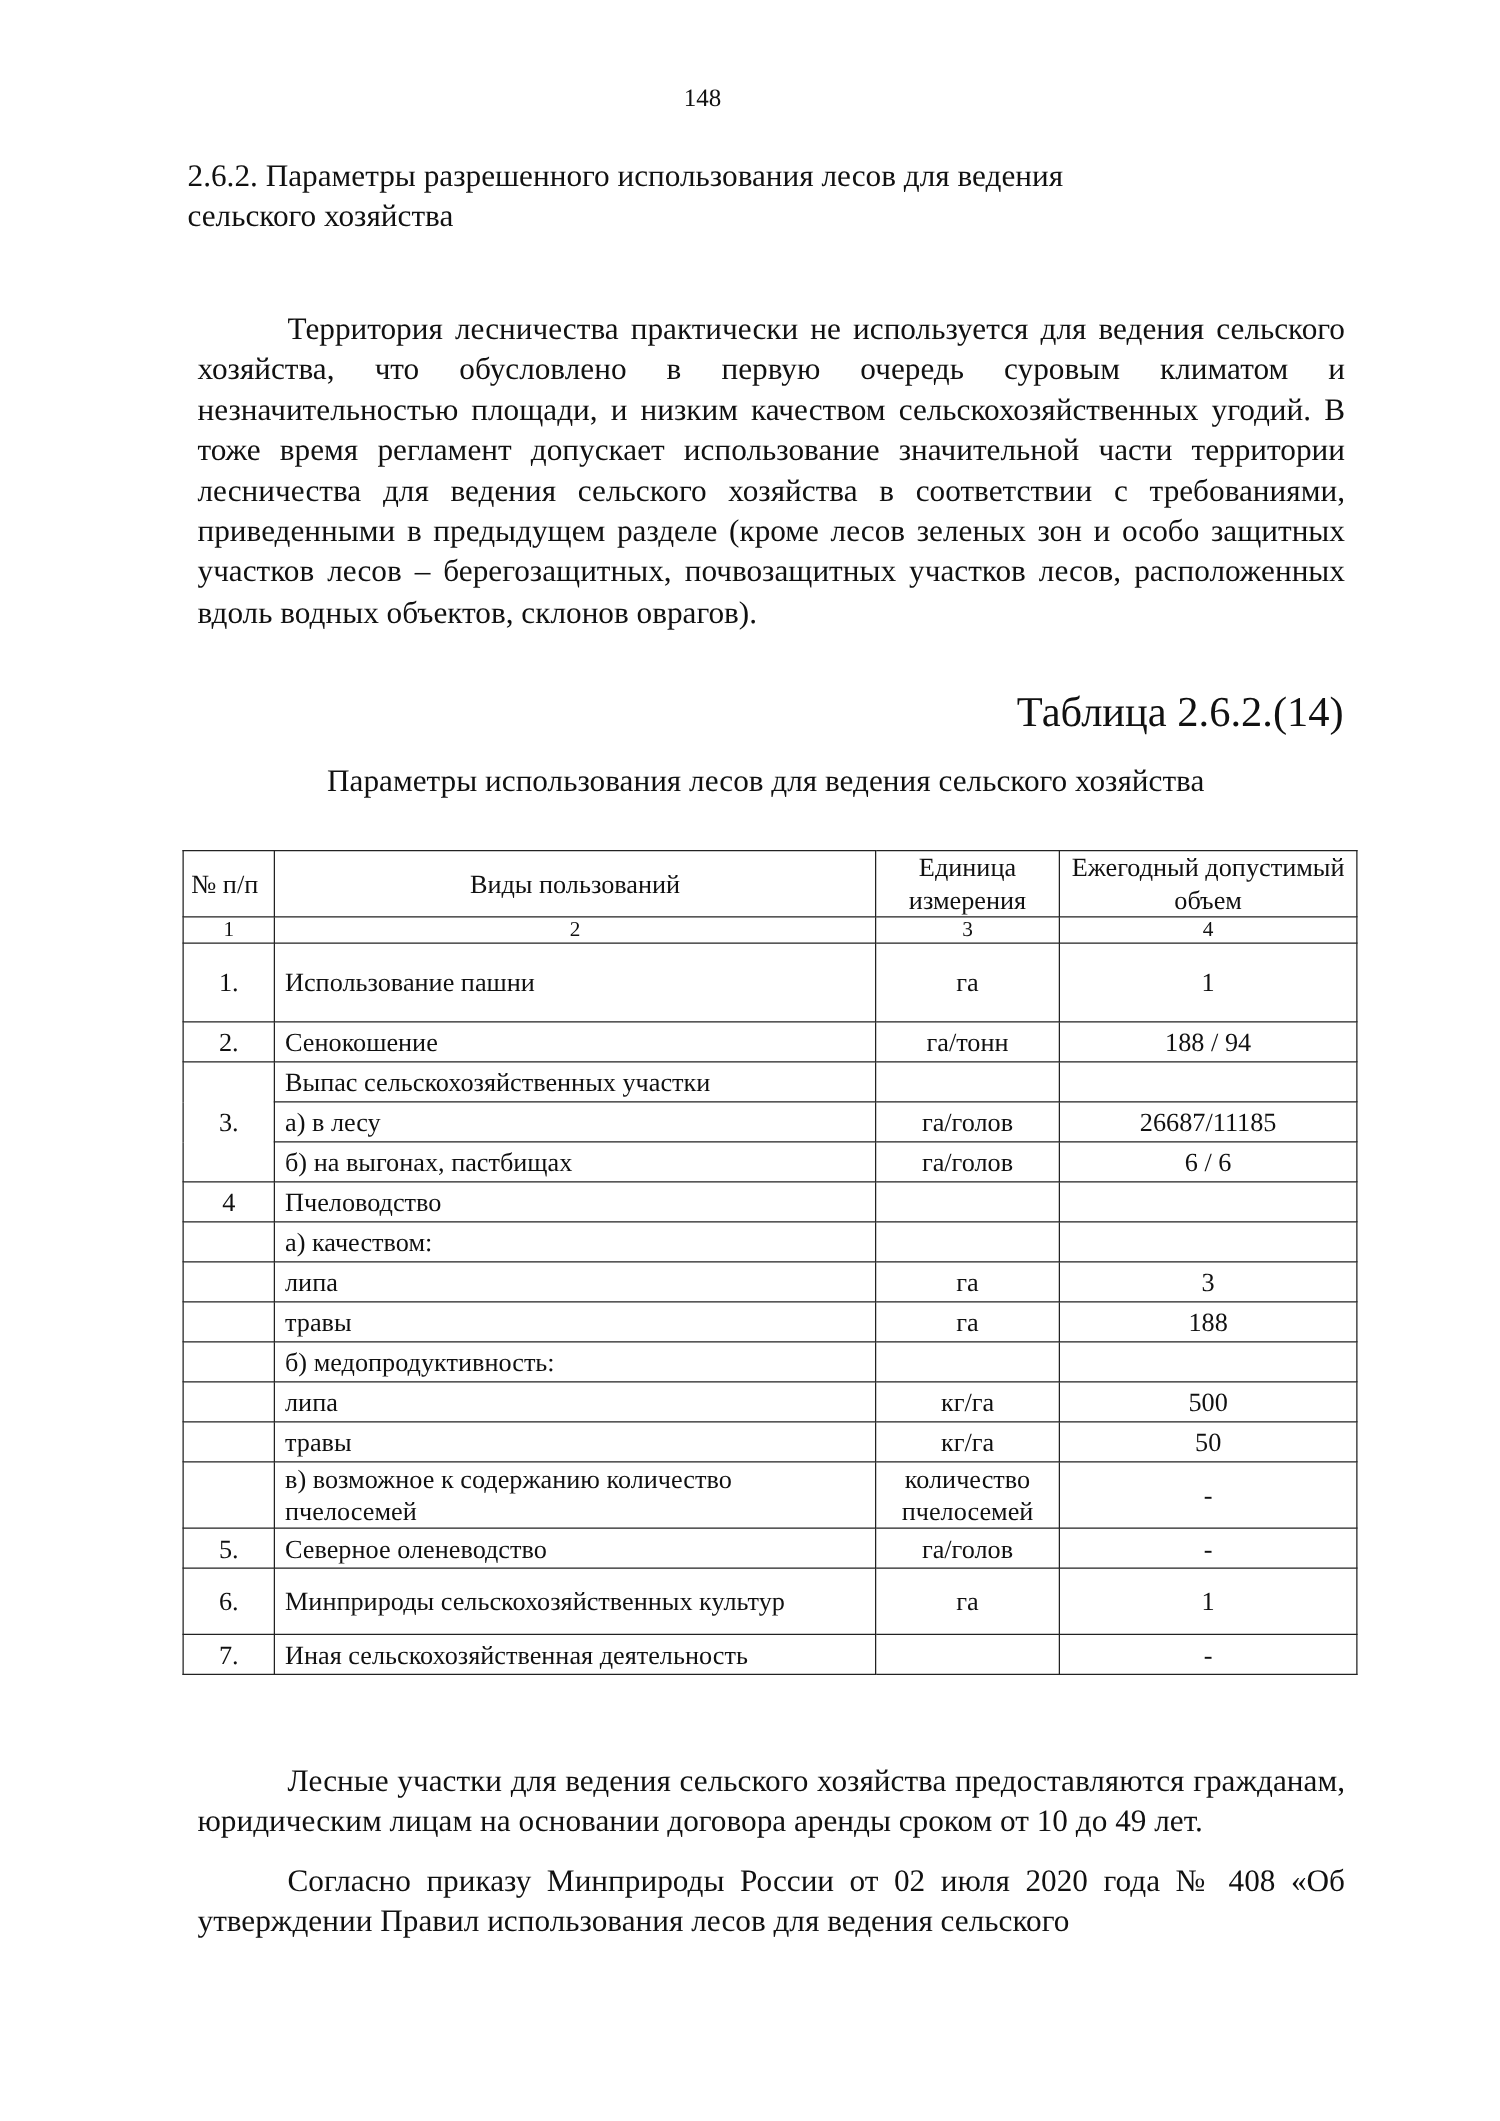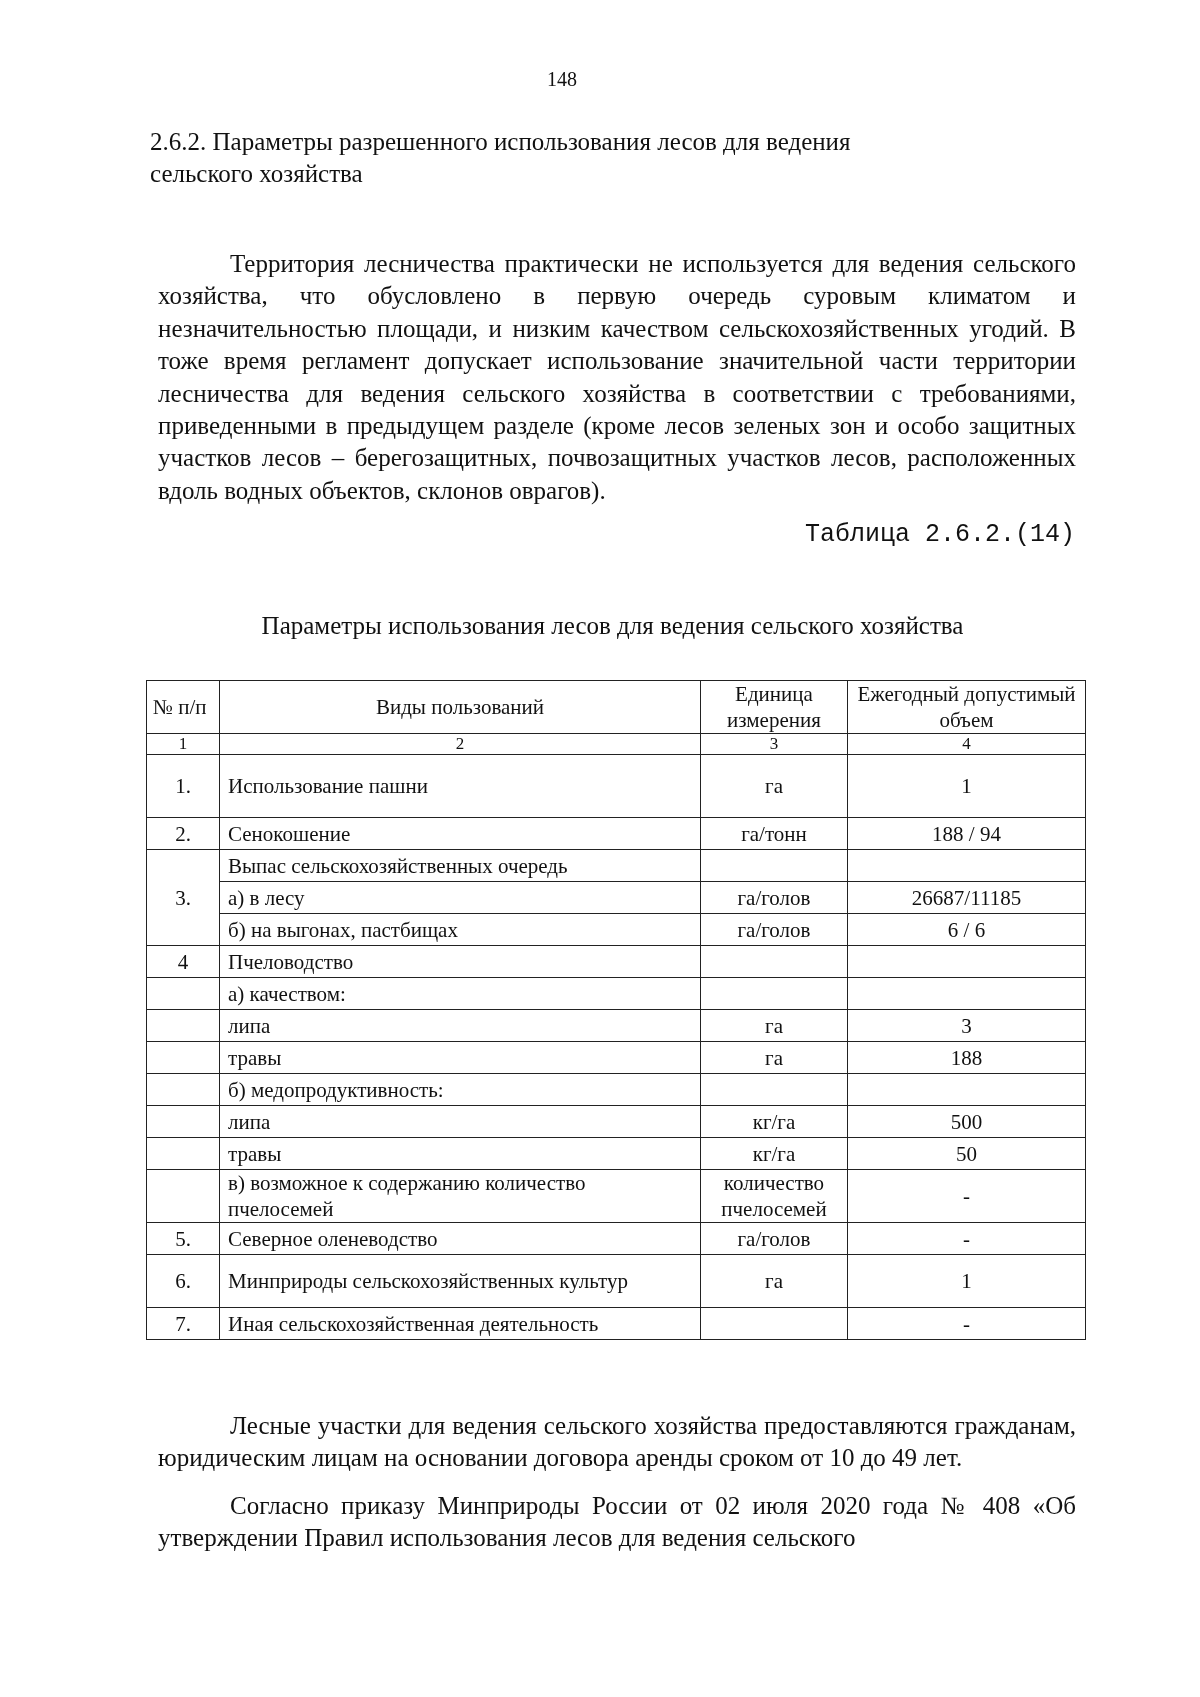--- a/index.html
+++ b/index.html
@@ -5,21 +5,21 @@
   html, body { margin: 0; padding: 0; background: #ffffff; }
   body { width: 1200px; height: 1697px; position: relative; overflow: hidden;
          font-family: "Liberation Serif", "DejaVu Serif", serif; color: #111; }
   .page-number { position: absolute; top: 68px; left: 0; width: 1124px; text-align: center; font-size: 20px; }
   .section-title { position: absolute; top: 126px; left: 150px; width: 925px; 
                    font-size: 25px; line-height: 32px; }
   .para { position: absolute; left: 158px; width: 918px; font-size: 25px; line-height: 32.4px;
           text-align: justify; text-align-last: left; }
   .para .indent { display: inline-block; width: 72px; }
   #p1 { top: 224px; margin-top: 24px; }
-  .table-caption { position: absolute; top: 520px; right: 125px; font-size: 25px; font-family: Liberation Mono, monospace; }
+  .table-caption { position: absolute; top: 552px; right: 125px; font-size: 34px; }
   .table-title { position: absolute; top: 612px; left: 150px; width: 925px; text-align: center; font-size: 25px; }
   table.params { position: absolute; top: 680px; left: 146px; width: 940px; border-collapse: collapse;
                  font-size: 21px; line-height: 26px; padding-left: 28px; }
   table.params td, table.params th { border: 1.5px solid #222; padding: 0 8px; font-weight: normal; vertical-align: middle; }
   table.params th { text-align: center; line-height: 26px; }
   .c1 { width: 56px; text-align: center; }
   .c2 { width: 464px; text-align: left; }
   .c3 { width: 130px; text-align: center; }
   .c4 { text-align: center; }
   tr.numrow td { font-size: 17px; line-height: 20px; text-align: center; }
@@ -67,21 +67,21 @@
       <td class="c4">1</td>
     </tr>
     <tr class="r">
       <td class="c1">2.</td>
       <td class="c2">Сенокошение</td>
       <td class="c3">га/тонн</td>
       <td class="c4">188 / 94</td>
     </tr>
     <tr class="r">
       <td class="c1" rowspan="3">3.</td>
-      <td class="c2">Выпас сельскохозяйственных очередь</td>
+      <td class="c2">Выпас сельскохозяйственных участки</td>
       <td class="c3"></td>
       <td class="c4"></td>
     </tr>
     <tr class="r">
       <td class="c2">а) в лесу</td>
       <td class="c3">га/голов</td>
       <td class="c4">26687/11185</td>
     </tr>
     <tr class="r">
       <td class="c2">б) на выгонах, пастбищах</td>

